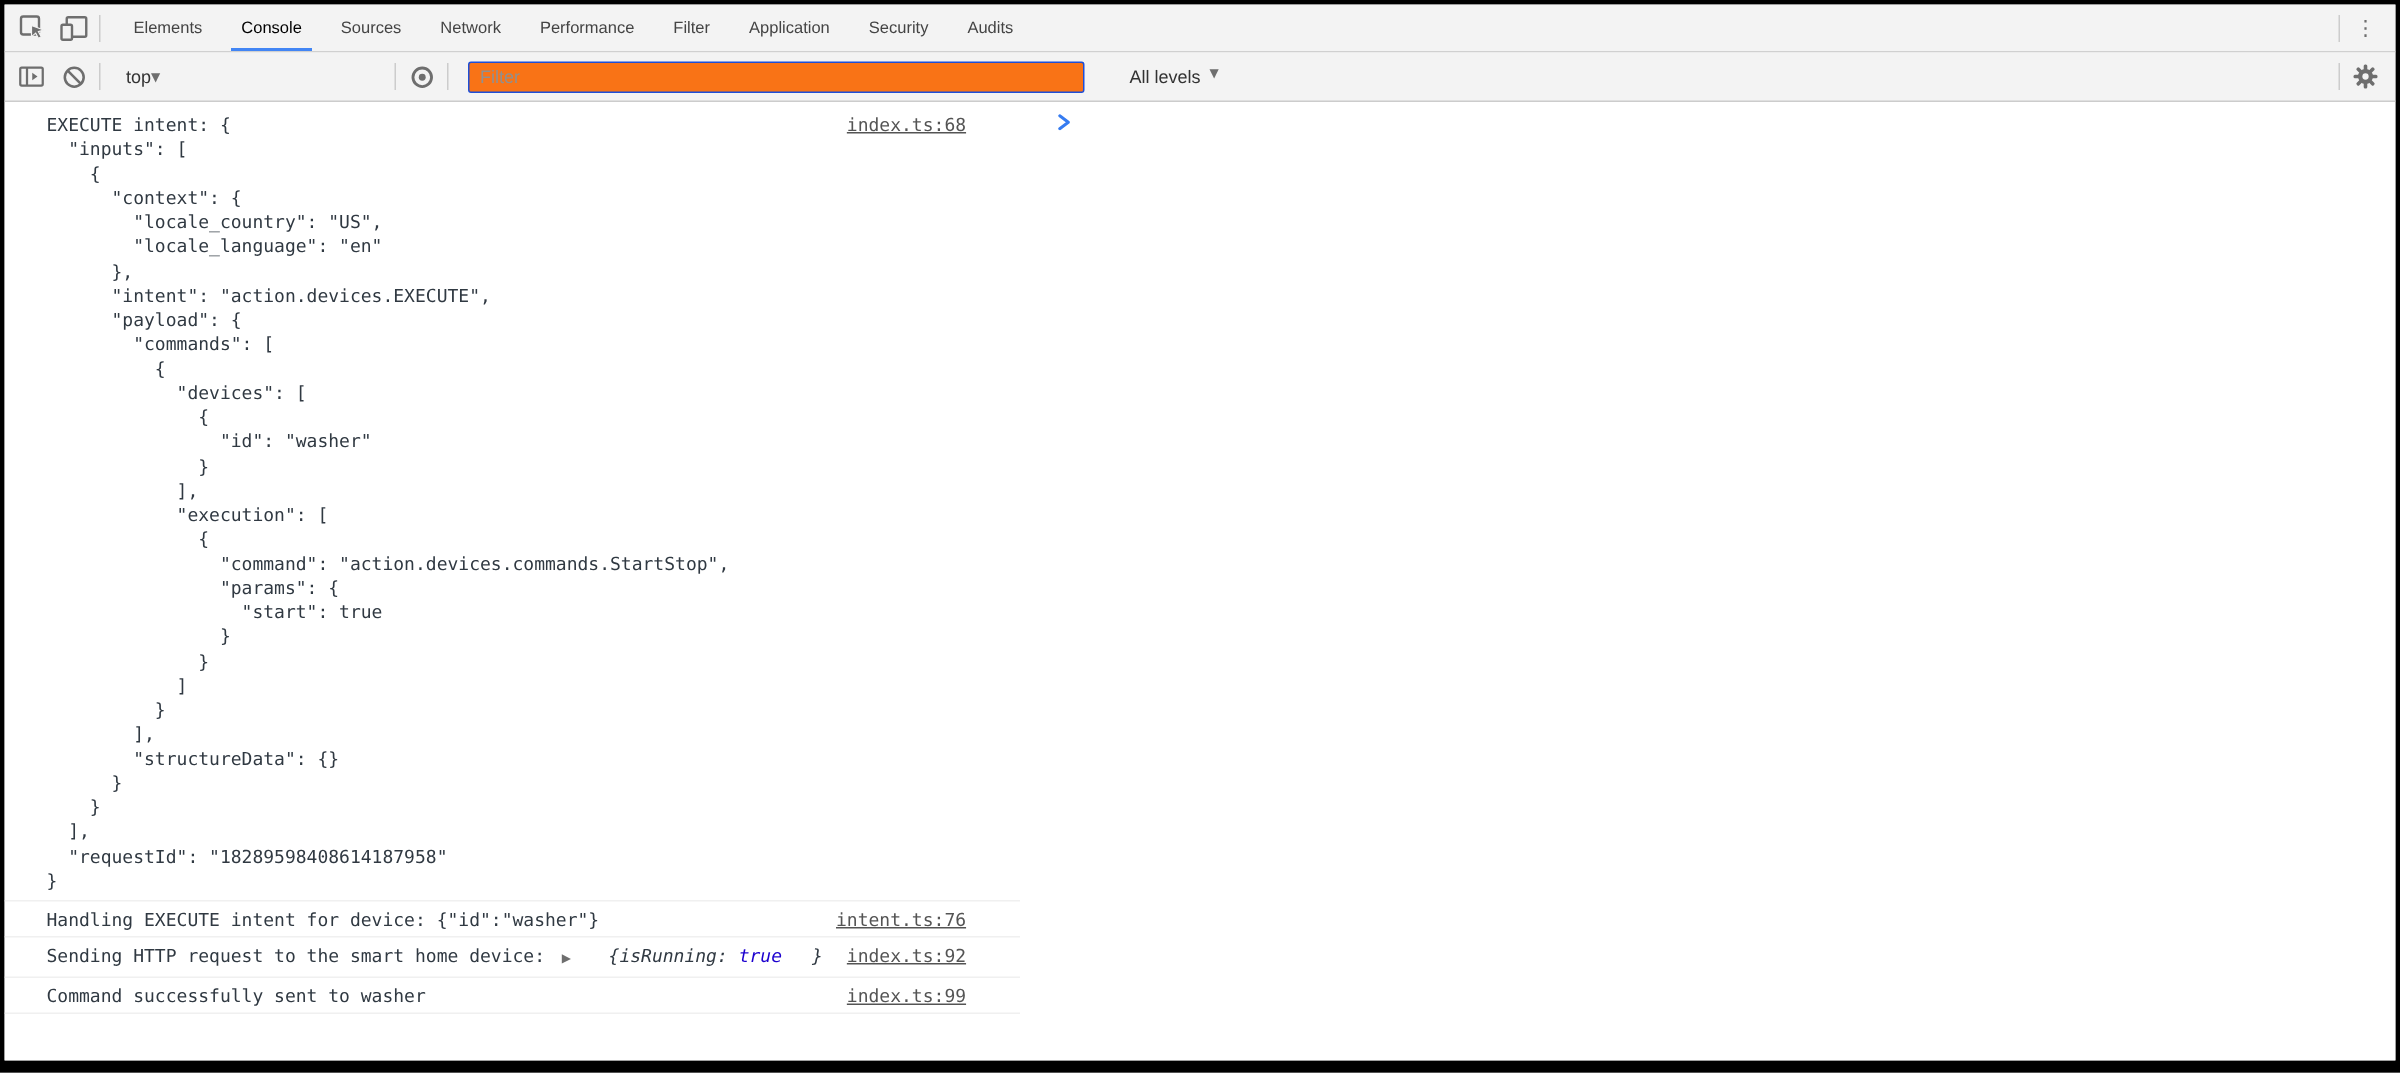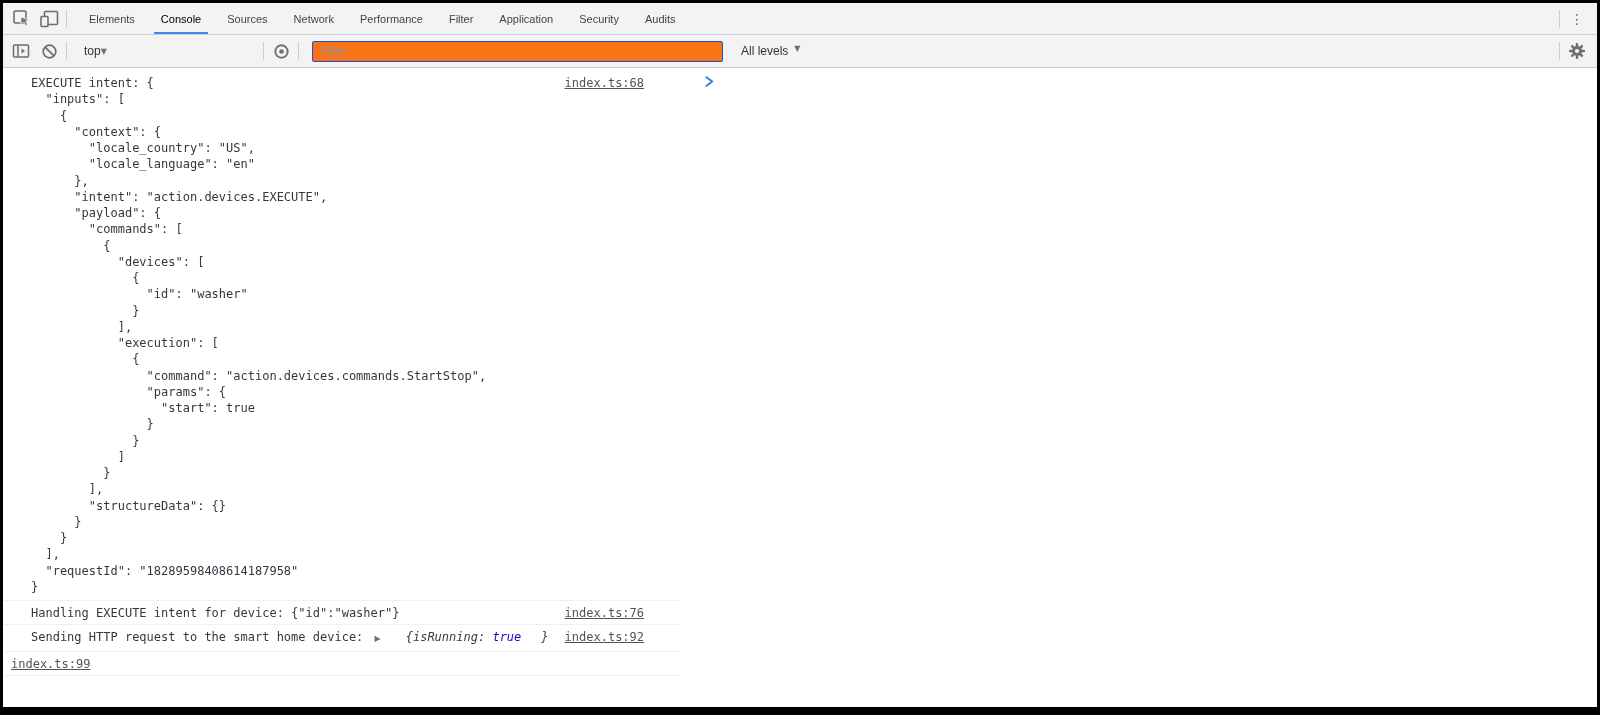--- a/index.html
+++ b/index.html
@@ -26,21 +26,21 @@
   .toolbar{height:32px;flex:none;background:#f3f3f3;border-bottom:1px solid #ccc;
     display:flex;align-items:center;}
   .toolbar .icon-btn{width:28px;height:28px;}
   .ctx-select{display:flex;align-items:center;justify-content:flex-start;
     width:168px;height:24px;padding:0 8px;margin-left:6px;font-size:12px;color:#333;cursor:pointer;}
   .caret{font-size:8px;color:#6e6e6e;font-family:"DejaVu Sans",sans-serif;}
   .filter-input{margin-left:10px;width:411px;height:21px;box-sizing:border-box;
     border:1px solid #1d4ed8;border-radius:2px;background:#f97316;font-size:12px;
     font-family:"Liberation Sans",sans-serif;color:#333;padding:0 7px;outline:none;}
   .filter-input::placeholder{color:#909090;}
-  .levels{display:flex;align-items:flex-start;gap:6px;margin-left:18px;font-size:12px;color:#333;cursor:pointer;}
+  .levels{display:flex;align-items:flex-start;gap:6px;margin-left:30px;font-size:12px;color:#333;cursor:pointer;}
   
   .console{flex:1;background:#fff;display:flex;
     font-family:"DejaVu Sans Mono","Liberation Mono",monospace;font-size:12px;color:#303942;}
   .msg{display:flex;align-items:flex-start;border-bottom:1px solid #f0f0f0;flex:none;}
   .msg-text{flex:1;padding:4px 8px 3px 28px;line-height:16.25px;white-space:pre-wrap;}
   .msg.multi .msg-text{padding-top:7px;padding-bottom:5px;white-space:pre;}
   .src-link{flex:none;padding:4px 36px 3px 8px;line-height:16.25px;color:#545454;
     text-decoration:underline;cursor:pointer;}
   .msg.multi .src-link{padding-top:7px;}
   .tri{font-size:8px;color:#6e6e6e;margin:0 5px 0 4px;font-family:"DejaVu Sans",sans-serif;
@@ -179,27 +179,28 @@
         "structureData": {}
       }
     }
   ],
   "requestId": "18289598408614187958"
 }</div>
           <a class="src-link">index.ts:68</a>
         </div>
         <div class="msg">
           <div class="msg-text">Handling EXECUTE intent for device: {"id":"washer"}</div>
-          <a class="src-link">index.ts:76</a>
+          <a class="src-link">intent.ts:76</a>
         </div>
         <div class="msg">
           <div class="msg-text"><span>Sending HTTP request to the smart home device: </span><span class="tri">▶</span><span class="prev">{isRunning: </span><span class="bool">true</span><span class="prev">}</span></div>
           <a class="src-link">index.ts:92</a>
         </div>
         <div class="msg">
+          <div class="msg-text">Command successfully sent to washer</div>
           <a class="src-link">index.ts:99</a>
         </div>
       </div>
     <div class="prompt">
       <span>
         <svg width="9" height="11" viewBox="0 0 9 11">
           <path d="M1.5 1.2 L7.2 5.5 L1.5 9.8" fill="none" stroke="#367cf1" stroke-width="2" stroke-linecap="round" stroke-linejoin="round"></path>
         </svg>
       </span>
     </div>

